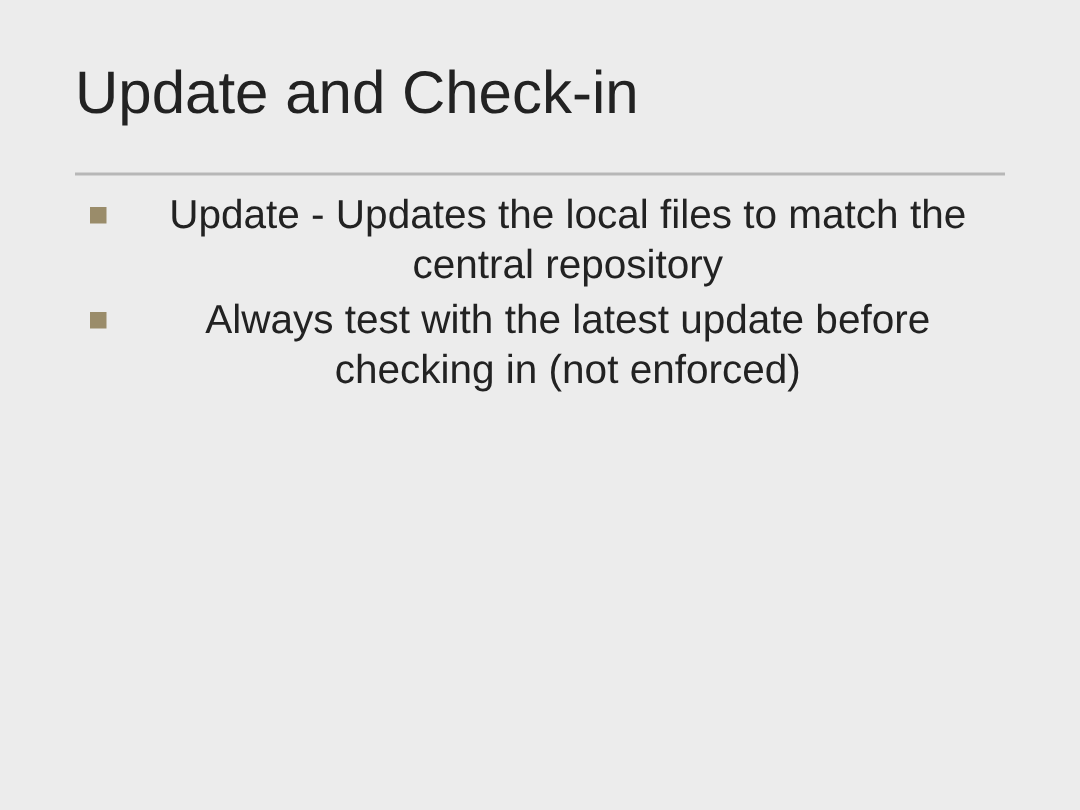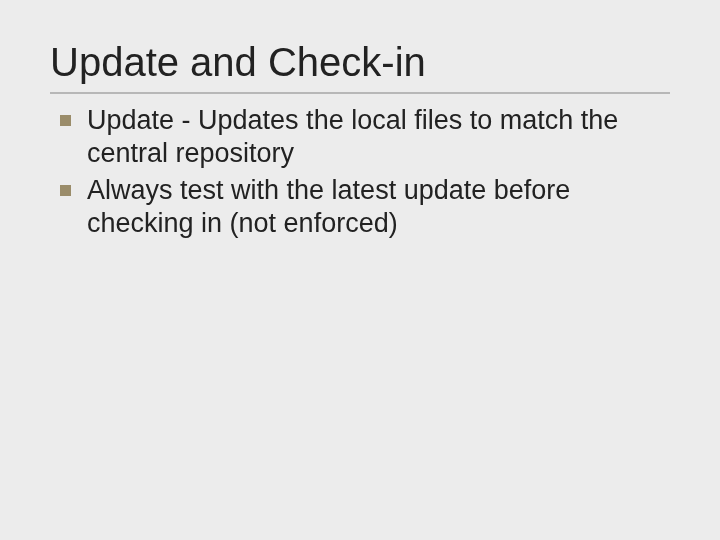--- a/index.html
+++ b/index.html
@@ -15,27 +15,28 @@
   .slide {
     box-sizing: border-box;
     width: 720px;
     height: 540px;
     padding: 40px 50px 50px 50px;
   }
   .title {
     font-size: 40px;
     font-weight: 400;
     margin: 0 0 10px 0;
-    padding-bottom: 7px;
+    padding-bottom: 30px;
     border-bottom: 2px solid #b7b7b7;
     letter-spacing: 0px;
   }
   .body {
     font-size: 27px;
     line-height: 1.22;
+    text-align: center;
   }
   .bullet {
     display: flex;
     align-items: flex-start;
     margin-bottom: 4px;
     padding-left: 10px;
   }
   .marker {
     flex: 0 0 auto;
     width: 11px;

